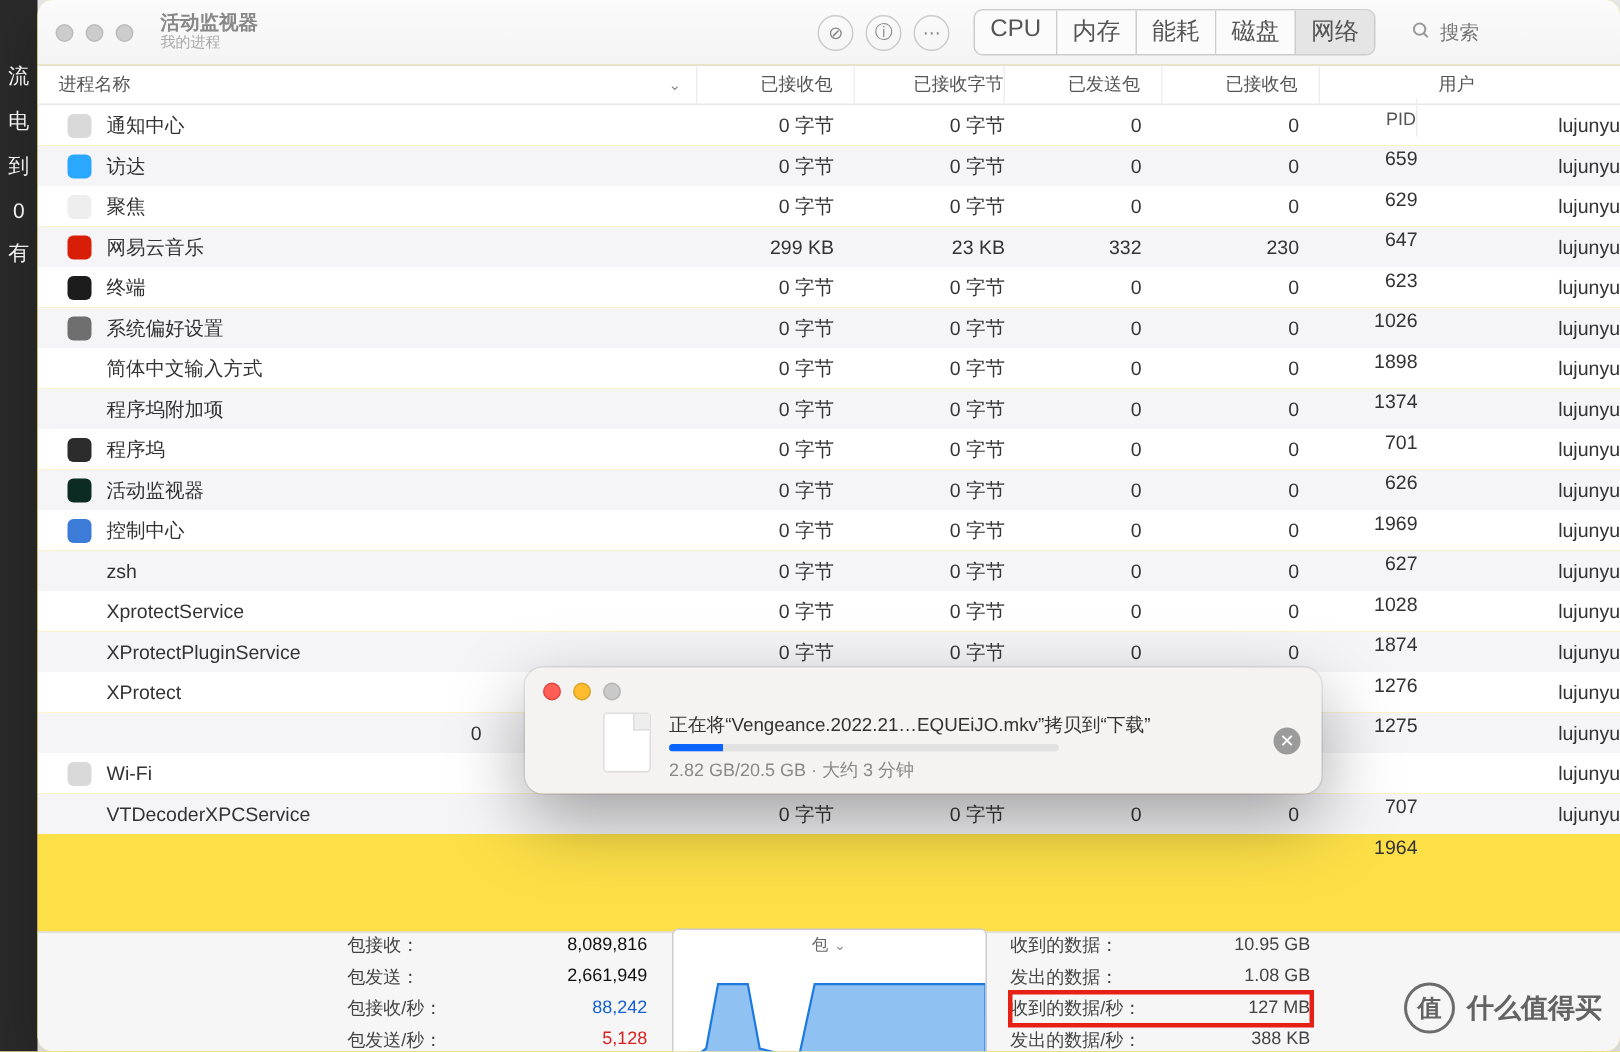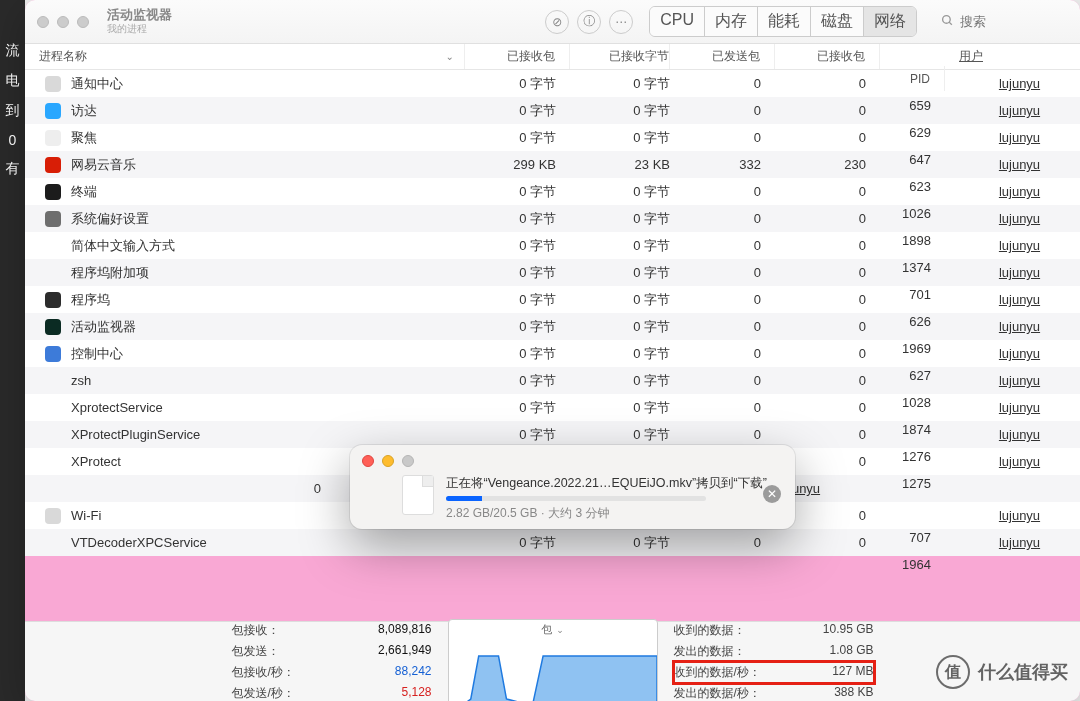--- a/index.html
+++ b/index.html
@@ -15,21 +15,21 @@
     position: absolute; left:0; top:0; width:25px; height:701px;
     background:#2a2a2a; color:#fff; font-size:14px; padding-top:30px;
   }
   .bgleft span { display:block; writing-mode:horizontal-tb; text-align:center; margin:12px 0;}
   .window {
     position: absolute;
     left: 25px;
     top: 0;
     width: 1055px;
     height: 701px;
-    background: #f9a8d4;
+    background: #fde047;
     border-radius: 10px;
     box-shadow: 0 10px 40px rgba(0,0,0,.25);
     overflow: hidden;
   }
   .titlebar {
     height: 44px;
     background: linear-gradient(#fbfbfb,#f4f4f4);
     border-bottom: 1px solid #e0e0e0;
     display: flex;
     align-items: center;
@@ -63,22 +63,22 @@
     font-size:12px; color:#555; align-items:center;
   }
   .hdr-row > div { border-right:1px solid #eee; height:100%; display:flex; align-items:center; justify-content:center;}
   .hdr-row > div:first-child { justify-content:center; position:relative;}
   .hdr-row > div:last-child { border-right:none;}
   .c-name { flex: 0 0 440px; padding-left:14px;}
   .c-sb   { flex: 0 0 105px; text-align:right; justify-content:flex-end !important; padding-right:14px;}
   .c-rb   { flex: 0 0 100px; text-align:right; justify-content:flex-end !important; }
   .c-sp   { flex: 0 0 105px; text-align:right; justify-content:flex-end !important; padding-right:14px;}
   .c-rp   { flex: 0 0 105px; text-align:right; justify-content:flex-end !important; padding-right:14px;}
-  .c-pid  { flex: 0 0 65px;  text-align:right; justify-content:flex-end !important; padding-right:14px;margin-top:44px;}
-  .c-user { flex: 1 1 auto;  text-align:center;  justify-content:flex-start !important; padding-left:14px;text-decoration:underline;}
+  .c-pid  { flex: 0 0 65px;  text-align:right; justify-content:flex-end !important; margin-top:44px;}
+  .c-user { flex: 1 1 auto;  text-align:right;  justify-content:flex-start !important; padding-left:14px;}
   .sort-ind { margin-left:auto; margin-right:10px; color:#888; font-size:10px;}
   .tbody { height: 520px; overflow:hidden; }
   .row { display:flex; height:27px; font-size:13px; color:#333; align-items:center;}
   .row:nth-child(odd){ background:#fff;}
   .row:nth-child(even){ background:#f5f5f7;}
   .row > div { overflow:hidden; white-space:nowrap;}
   .row .c-name { display:flex; align-items:center; gap:10px; padding-left:20px;}
   .picon { width:16px; height:16px; border-radius:4px; display:inline-block; background:#ddd; flex:0 0 16px;}
   .picon.blank { background:transparent;}
   .footer {
@@ -102,21 +102,21 @@
     font-size:11px; color:#666;
   }
   .graph-title .chev { font-size:9px; margin-left:4px; color:#888;}
   .stats2 {
     width:220px; font-size:12px; color:#444; padding:6px 10px;
   }
   .stats2 .srow { display:flex; justify-content:space-between; padding:2px 0;}
   .highlight { outline:3px solid #e52014; outline-offset:-1px;}
   
   .popup {
-    position:absolute; left:325px; top:445px; width:445px; height:84px;
+    position:absolute; left:325px; top:445px; width:531px; height:84px;
     background:#f4f3f2; border-radius:12px;
     box-shadow:0 18px 50px rgba(0,0,0,.35), 0 0 0 1px rgba(0,0,0,.08);
     padding:10px 16px 10px 14px;
   }
   .popup .ptraffic { display:flex; gap:8px; position:absolute; left:12px; top:10px;}
   .popup .pl { width:12px; height:12px; border-radius:50%;}
   .popup .pl.r{background:#ff5f57;border:1px solid #e04540;}
   .popup .pl.y{background:#febc2e;border:1px solid #d9a326;}
   .popup .pl.g{background:#c9c9c9;border:1px solid #b5b5b5;}
   .popup .body { margin-left:38px; margin-top:20px; display:flex; gap:12px; align-items:flex-start;}

